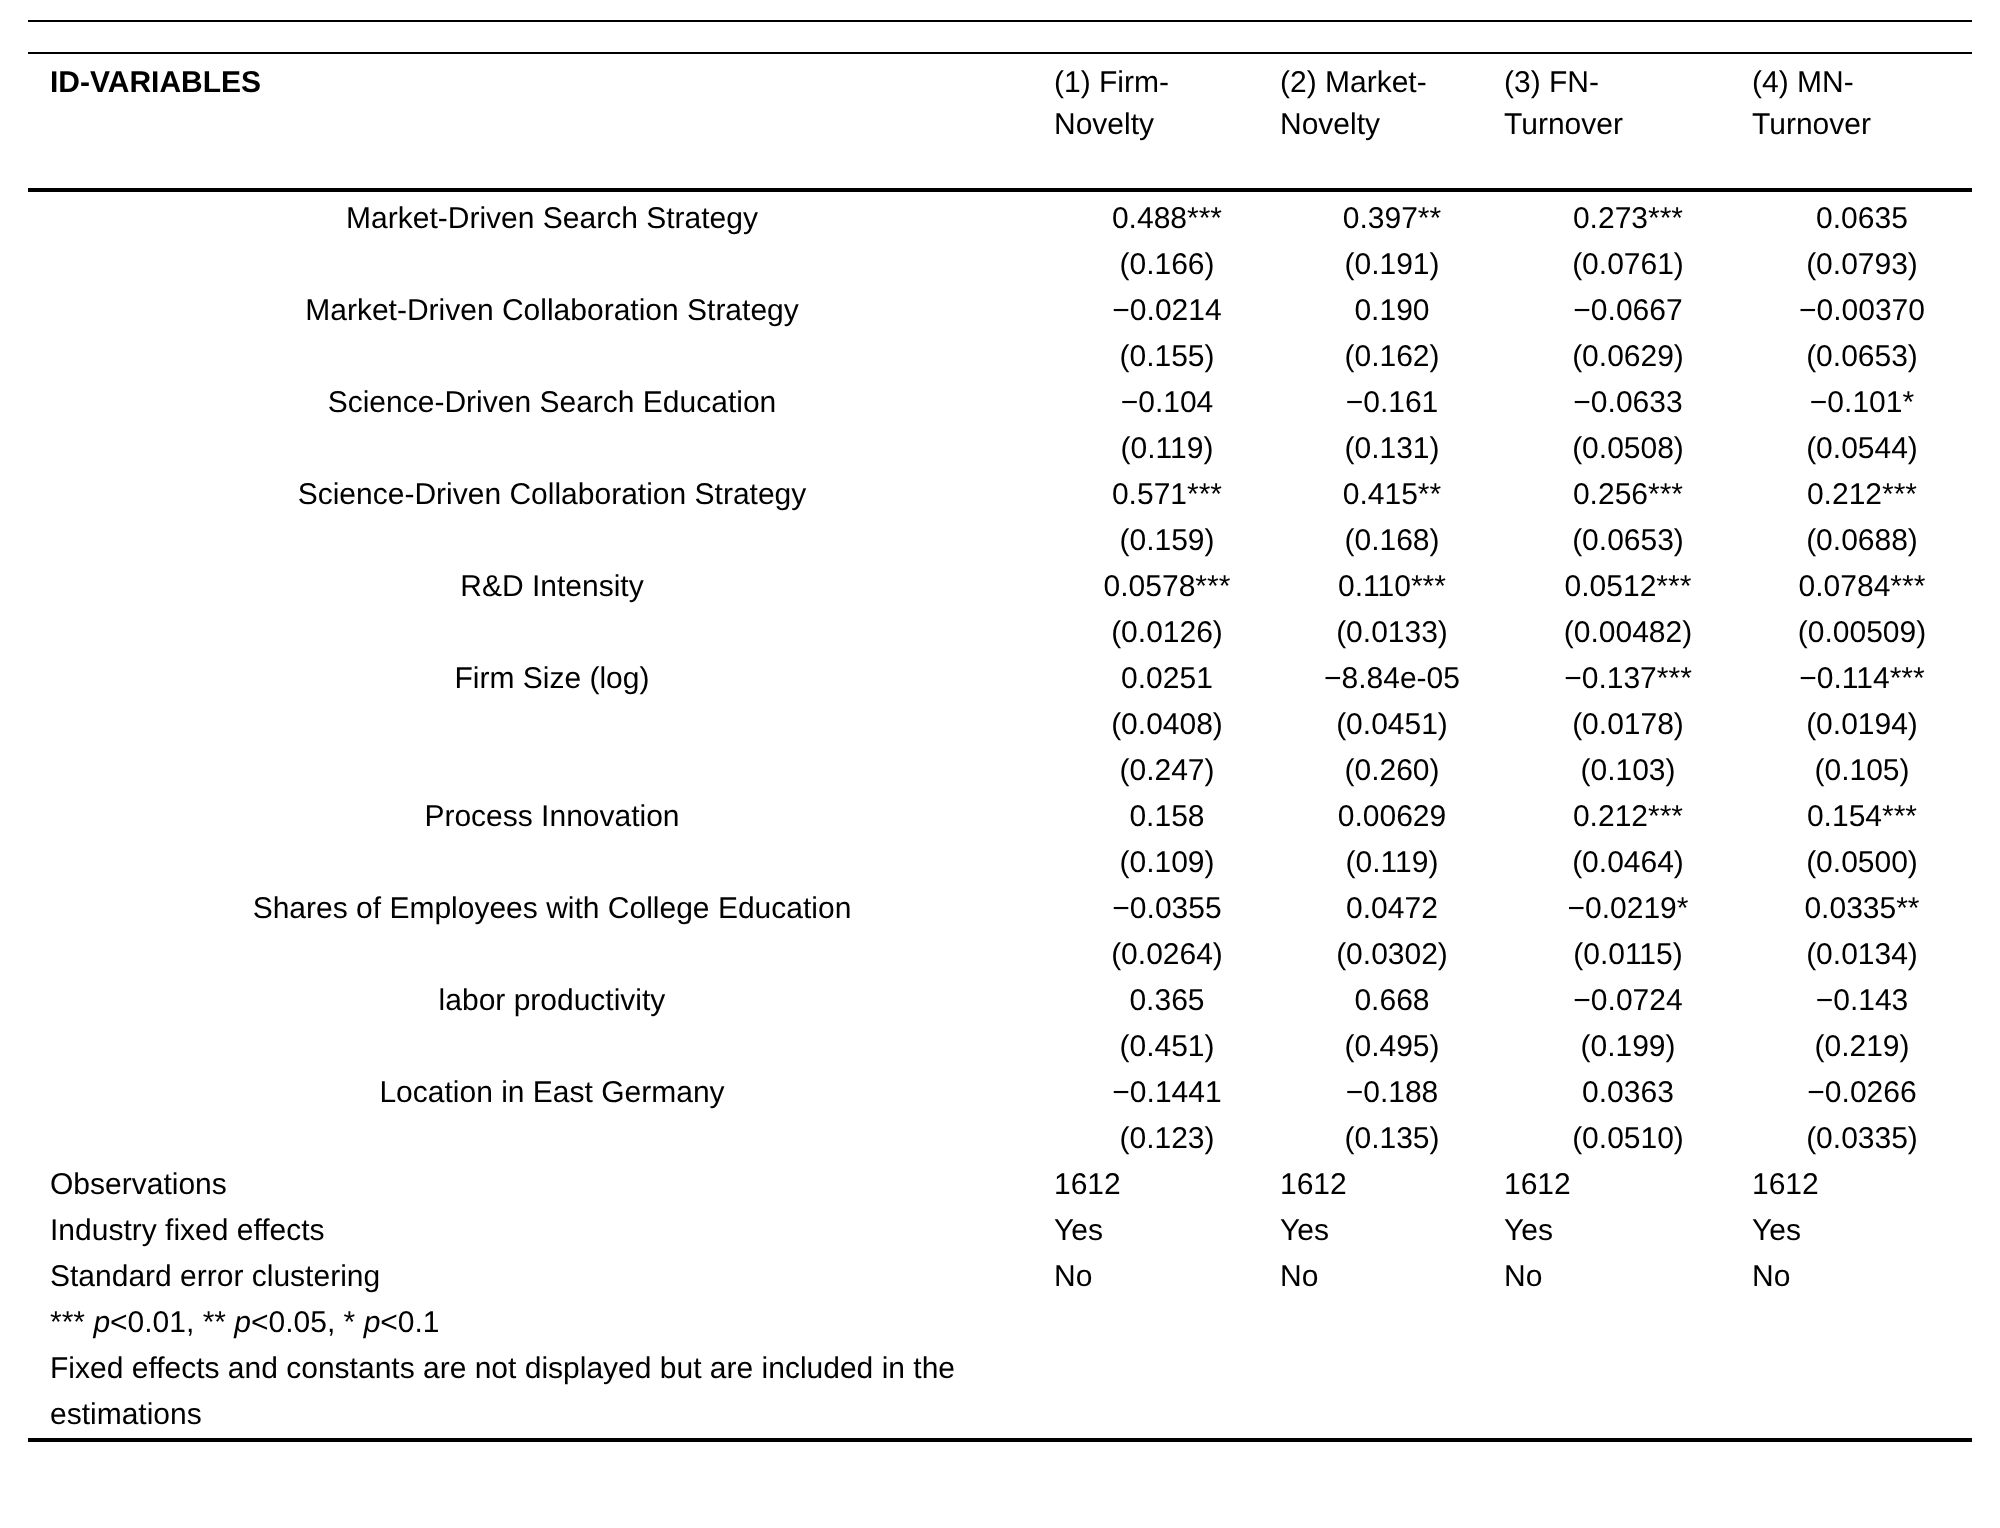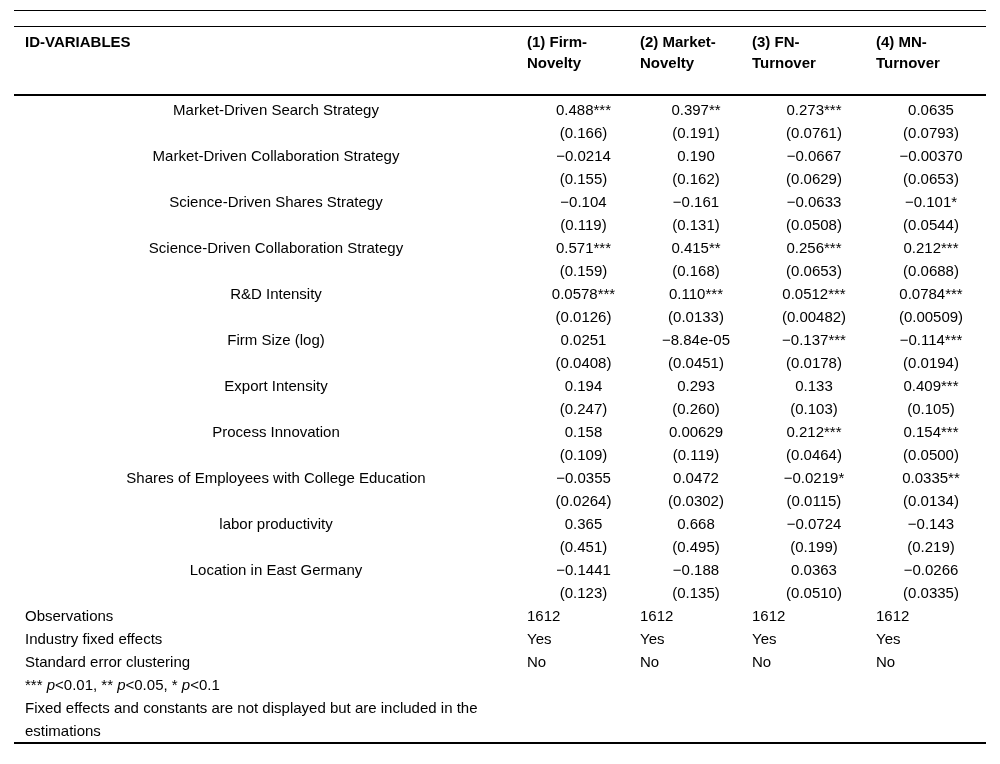--- a/index.html
+++ b/index.html
@@ -15,21 +15,21 @@
   .gap{height:15px;}
   .row{display:flex;line-height:23px;}
   .c{box-sizing:border-box;flex:0 0 auto;white-space:nowrap;}
   .label-col{width:513px;padding-left:11px;}
   .v1{width:113px;}
   .v2{width:112px;}
   .v3{width:124px;}
   .v4{width:110px;}
   .header-row{min-height:64px;align-items:stretch;padding-top:3px;}
   .header-label{display:flex;align-items:flex-start;padding-bottom:3px;font-weight:bold;}
-  .col-header{line-height:21px;padding-top:1px;font-weight:bold;}
+  .col-header{line-height:21px;padding-top:1px;}
   .body-section{padding-top:2px;text-align:center;}
   .note{line-height:23px;padding-left:11px;}
   .foot{max-width:470px;white-space:normal;line-height:23px;padding-left:11px;}
   i{font-style:italic;}
 </style>
 </head>
 <body>
 
 <div class="table-wrap">
 
@@ -84,21 +84,21 @@
         <div class="c v4">−0.00370</div>
       </div>
       <div class="row">
         <div class="c label-col"></div>
         <div class="c v1">(0.155)</div>
         <div class="c v2">(0.162)</div>
         <div class="c v3">(0.0629)</div>
         <div class="c v4">(0.0653)</div>
       </div>
       <div class="row">
-        <div class="c label-col">Science-Driven Shares Strategy</div>
+        <div class="c label-col">Science-Driven Search Education</div>
         <div class="c v1">−0.104</div>
         <div class="c v2">−0.161</div>
         <div class="c v3">−0.0633</div>
         <div class="c v4">−0.101*</div>
       </div>
       <div class="row">
         <div class="c label-col"></div>
         <div class="c v1">(0.119)</div>
         <div class="c v2">(0.131)</div>
         <div class="c v3">(0.0508)</div>
@@ -140,27 +140,20 @@
         <div class="c v4">−0.114***</div>
       </div>
       <div class="row">
         <div class="c label-col"></div>
         <div class="c v1">(0.0408)</div>
         <div class="c v2">(0.0451)</div>
         <div class="c v3">(0.0178)</div>
         <div class="c v4">(0.0194)</div>
       </div>
       <div class="row">
-        <div class="c label-col">Export Intensity</div>
-        <div class="c v1">0.194</div>
-        <div class="c v2">0.293</div>
-        <div class="c v3">0.133</div>
-        <div class="c v4">0.409***</div>
-      </div>
-      <div class="row">
         <div class="c label-col"></div>
         <div class="c v1">(0.247)</div>
         <div class="c v2">(0.260)</div>
         <div class="c v3">(0.103)</div>
         <div class="c v4">(0.105)</div>
       </div>
       <div class="row">
         <div class="c label-col">Process Innovation</div>
         <div class="c v1">0.158</div>
         <div class="c v2">0.00629</div>

